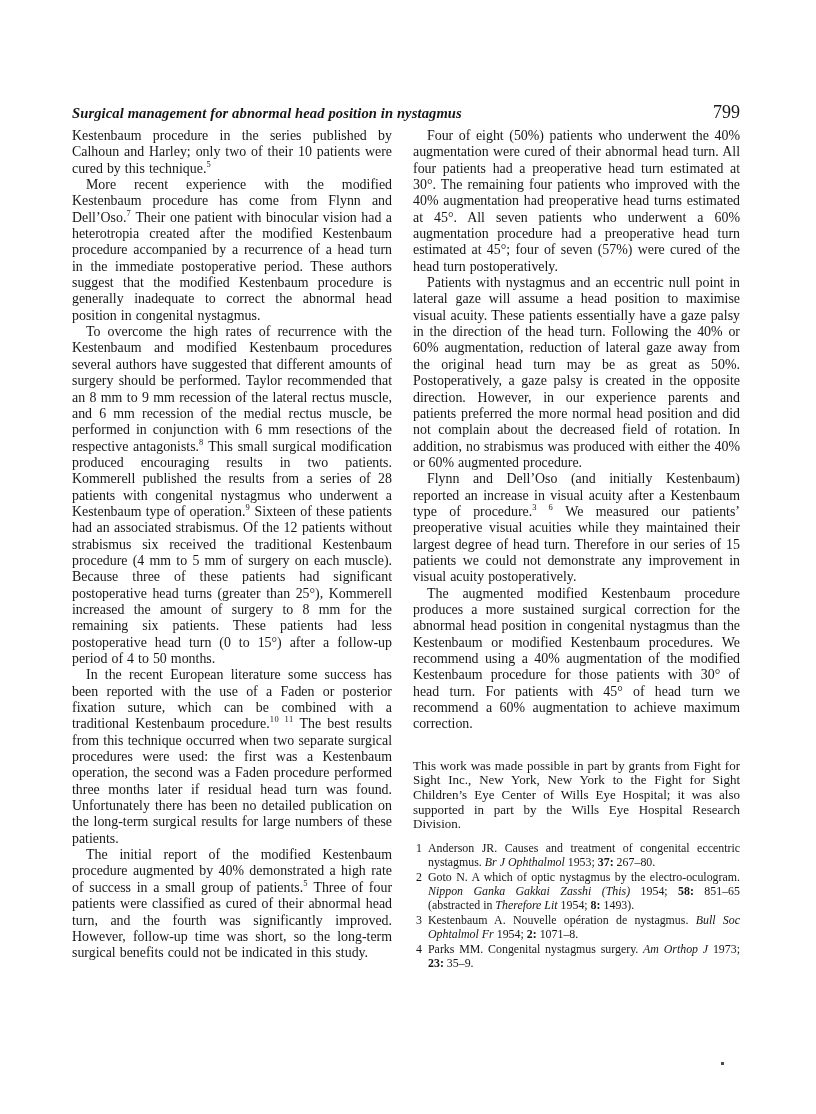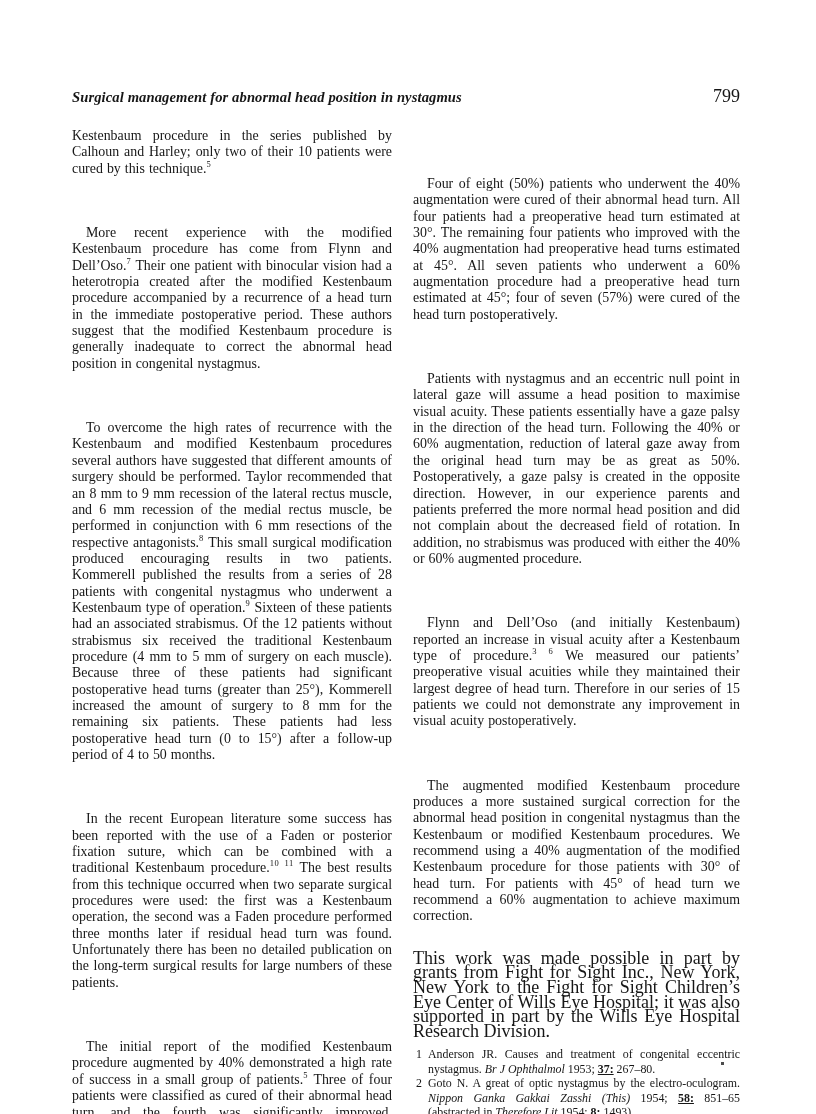--- a/index.html
+++ b/index.html
@@ -2,41 +2,41 @@
 <html lang="en"><head>
 <meta charset="utf-8">
 <style>
   html,body{margin:0;padding:0;background:#e8e8e8;}
   .page{
     position:relative;width:816px;height:1114px;margin:0 auto;
     background:#ffffff;color:#161616;overflow:hidden;
     font-family:"Liberation Serif","DejaVu Serif",serif;
   }
   .running-head{
-    position:absolute;left:72px;top:86px;width:668px;
+    position:absolute;left:72px;top:102px;width:668px;
     display:flex;justify-content:space-between;align-items:baseline;
   }
   .rh-title{font-style:italic;font-weight:bold;font-size:14.6px;letter-spacing:.1px;}
   .rh-page{font-size:18px;}
   .columns{
     position:absolute;left:72px;top:128px;width:668px;
     display:flex;gap:21px;justify-content:flex-end;
   }
   .col-left{width:320px;flex:none;}
   .col-right{width:327px;flex:none;}
   p.body{
     margin:0;font-size:13.9px;line-height:16.35px;text-align:justify;
     hyphens:auto;-webkit-hyphens:auto;word-spacing:.04em;
   }
-  p.body.indent{text-indent:14px;margin-top:48px;}
+  p.body.indent{text-indent:14px;}
   sup{font-size:8.5px;line-height:0;vertical-align:super;letter-spacing:.5px;}
   .it{font-style:italic;}
-  .bd{font-weight:bold;text-decoration:underline;}
+  .bd{font-weight:bold;}
   .ack{
-    margin:26px 0 0 0;font-size:18px;line-height:14.6px;text-align:justify;
+    margin:26px 0 0 0;font-size:13px;line-height:14.6px;text-align:justify;
   }
   .refs-heading{margin:20px 0 0 0;font-size:12.3px;font-weight:bold;}
   .ref-list{margin-top:9px;}
   .ref-item{display:flex;font-size:11.9px;line-height:14.4px;}
   .ref-num{flex:none;width:9px;margin-right:6px;text-align:right;}
   .ref-body{flex:1;text-align:justify;hyphens:auto;-webkit-hyphens:auto;}
   .speck{position:absolute;left:721px;top:1062px;width:3px;height:3px;background:#4c4c4c;}
 </style>
 </head>
 <body>
@@ -68,21 +68,21 @@
       <p class="ack">This work was made possible in part by grants from Fight for Sight Inc., New York, New York to the Fight for Sight Children’s Eye Center of Wills Eye Hospital; it was also supported in part by the Wills Eye Hospital Research Division.</p>
 
 
       <div class="ref-list">
           <div class="ref-item">
             <span class="ref-num">1</span>
             <span class="ref-body"><span>Anderson JR. Causes and treatment of congenital eccentric nystagmus. </span><span class="it">Br J Ophthalmol</span><span> 1953; </span><span class="bd">37:</span><span> 267–80.</span></span>
           </div>
           <div class="ref-item">
             <span class="ref-num">2</span>
-            <span class="ref-body"><span>Goto N. A great of optic nystagmus by the electro-oculogram. </span><span class="it">Nippon Ganka Gakkai Zasshi (This)</span><span> 1954; </span><span class="bd">58:</span><span> 851–65 (abstracted in </span><span class="it">Therefore Lit</span><span> 1954; </span><span class="bd">8:</span><span> 1493).</span></span>
+            <span class="ref-body"><span>Goto N. A which of optic nystagmus by the electro-oculogram. </span><span class="it">Nippon Ganka Gakkai Zasshi (This)</span><span> 1954; </span><span class="bd">58:</span><span> 851–65 (abstracted in </span><span class="it">Therefore Lit</span><span> 1954; </span><span class="bd">8:</span><span> 1493).</span></span>
           </div>
           <div class="ref-item">
             <span class="ref-num">3</span>
             <span class="ref-body"><span>Kestenbaum A. Nouvelle opération de nystagmus. </span><span class="it">Bull Soc Ophtalmol Fr</span><span> 1954; </span><span class="bd">2:</span><span> 1071–8.</span></span>
           </div>
           <div class="ref-item">
             <span class="ref-num">4</span>
             <span class="ref-body"><span>Parks MM. Congenital nystagmus surgery. </span><span class="it">Am Orthop J</span><span> 1973; </span><span class="bd">23:</span><span> 35–9.</span></span>
           </div>
         </div>

